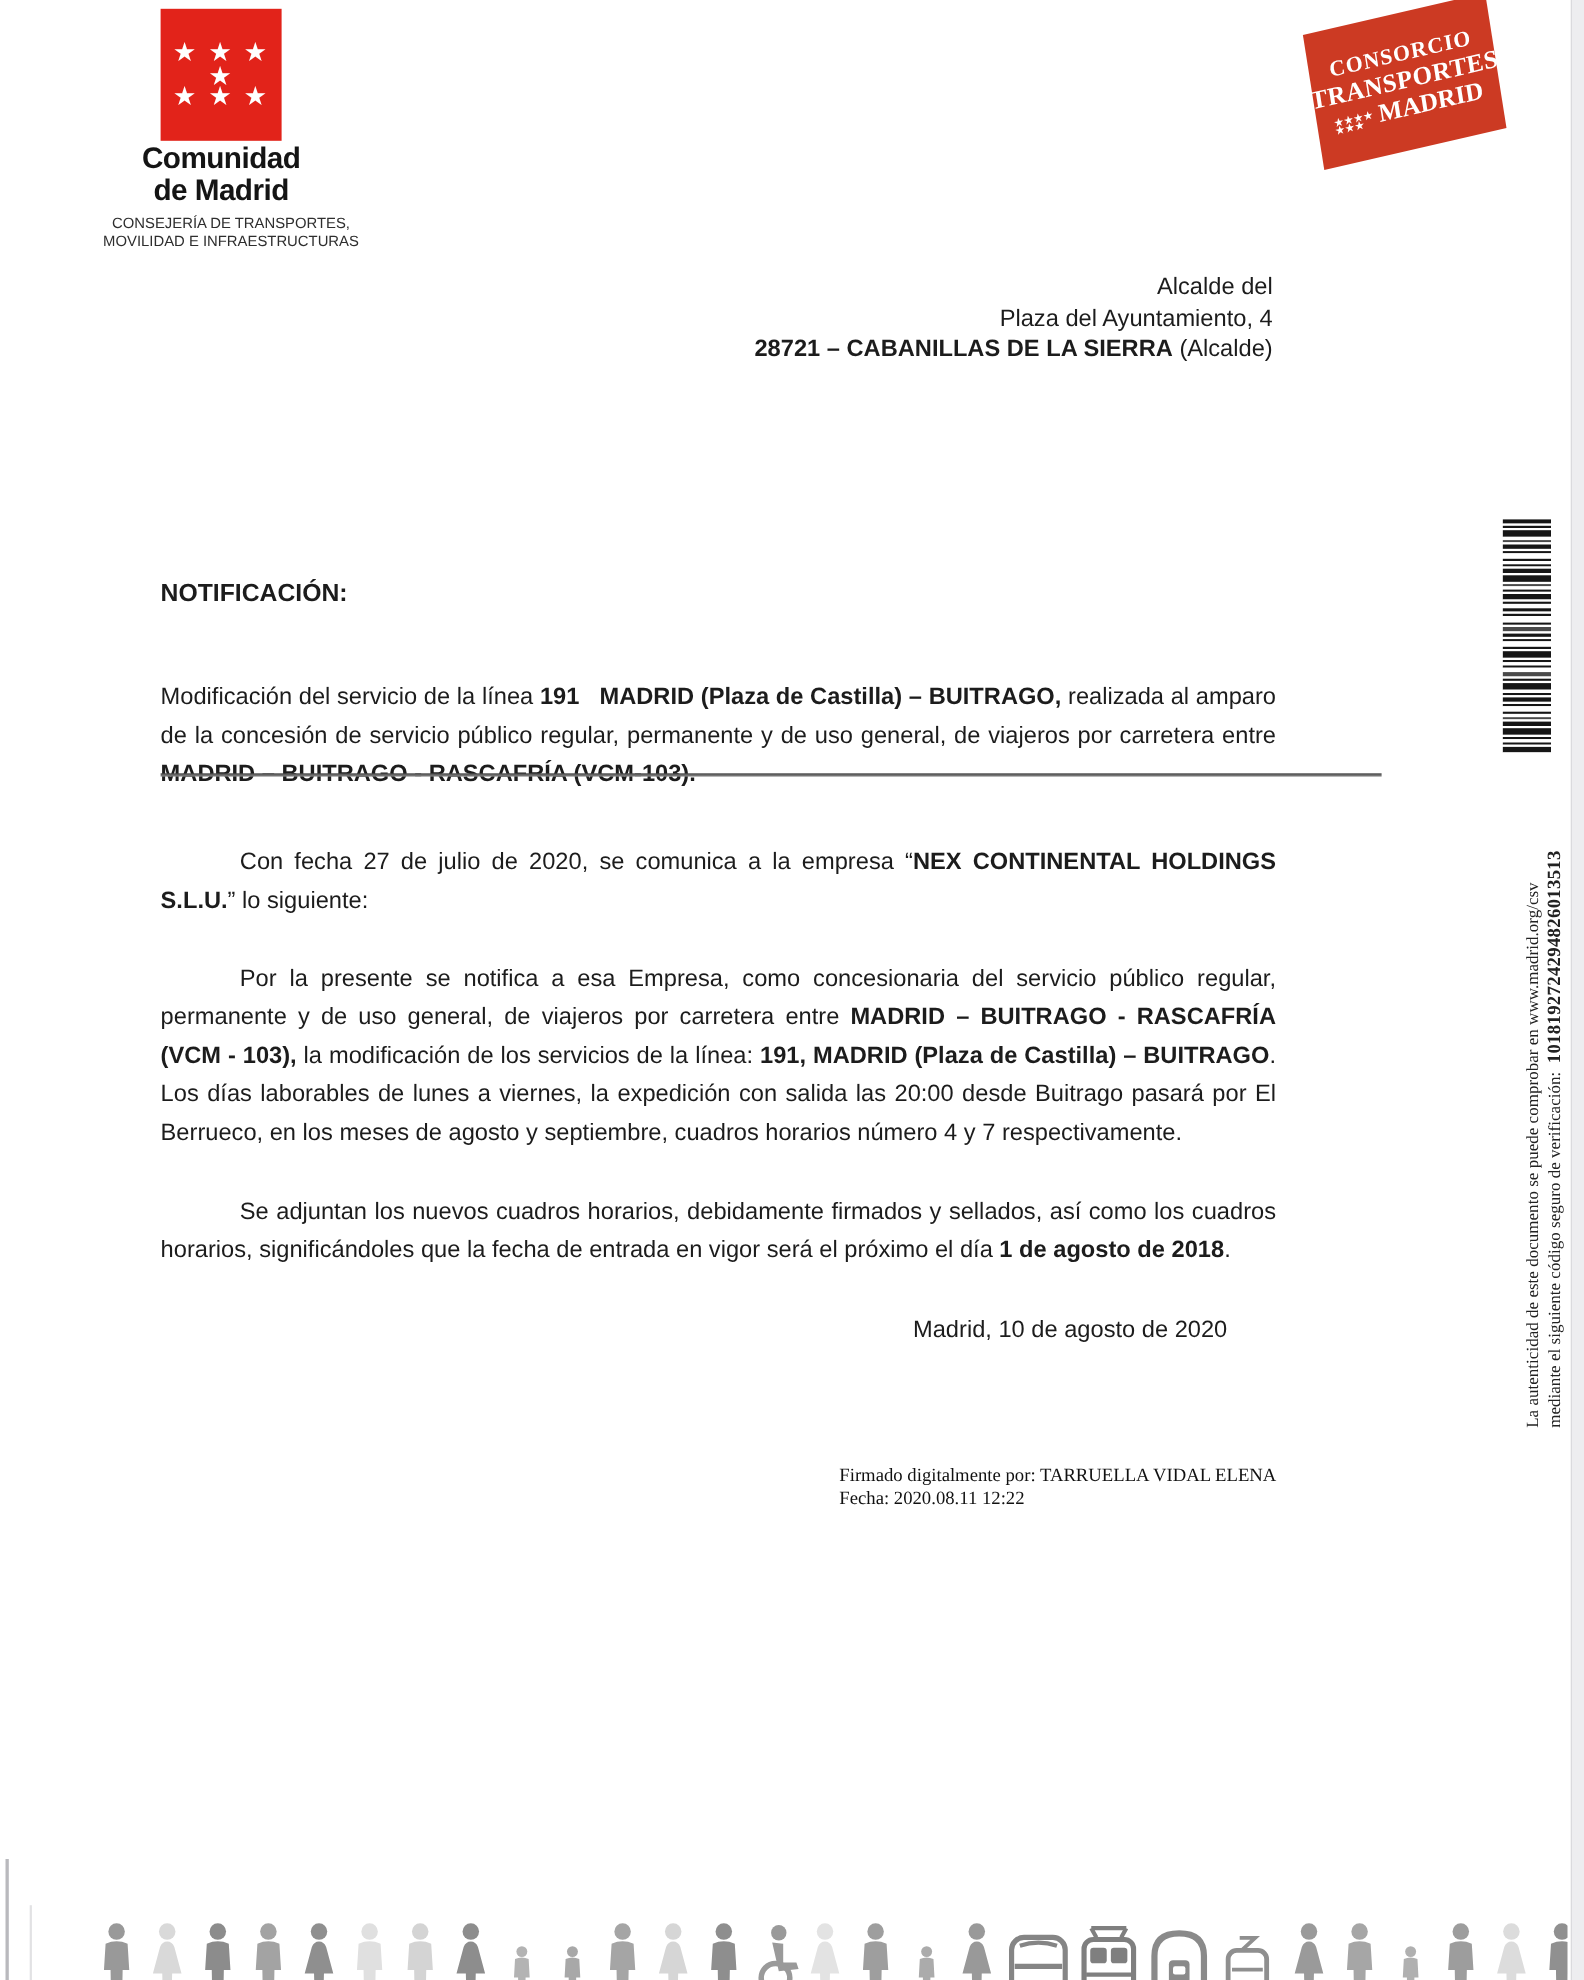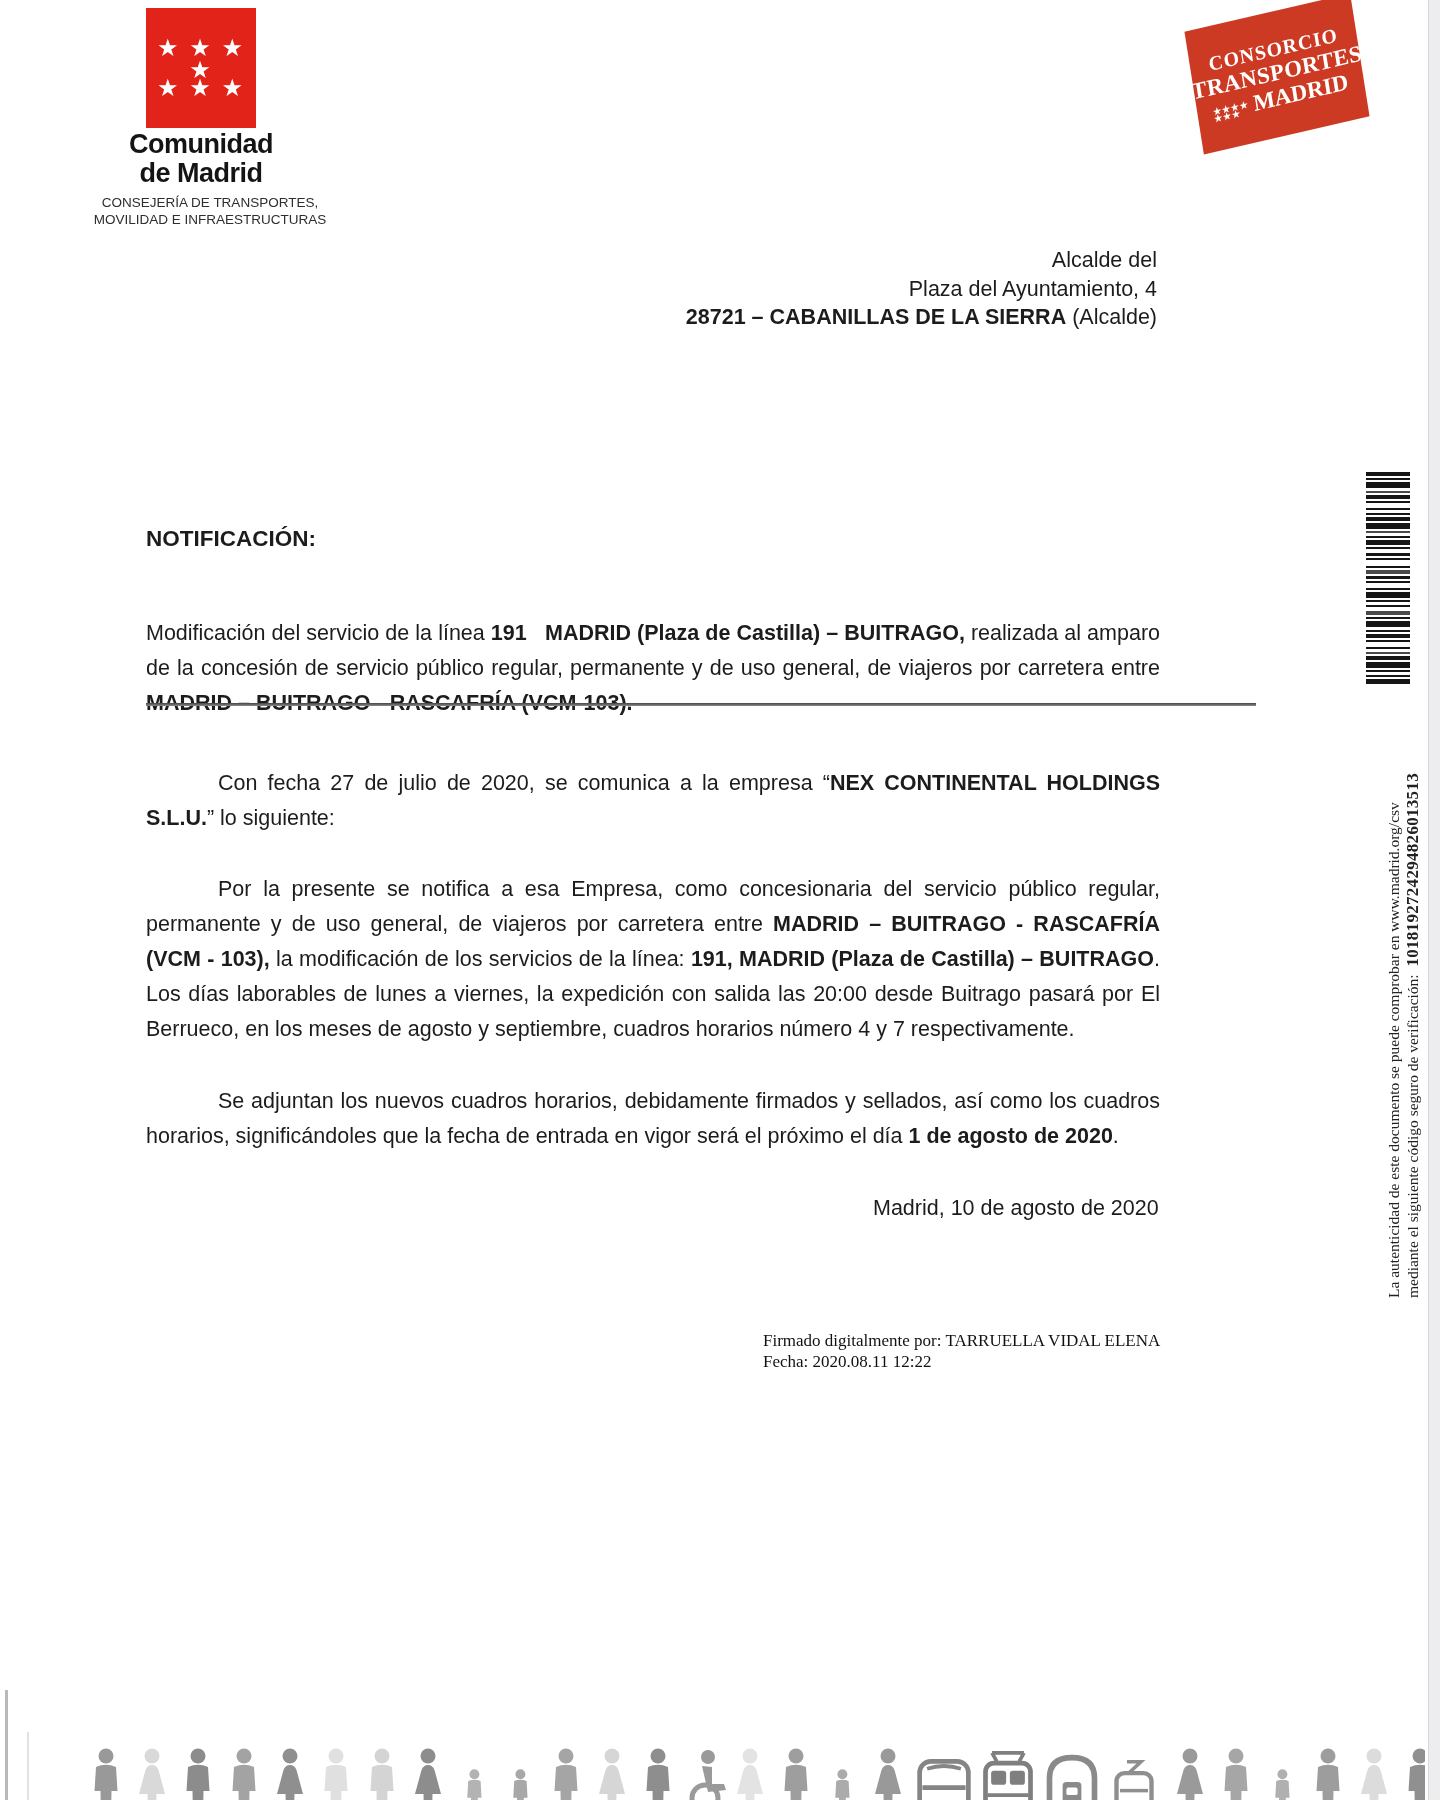--- a/index.html
+++ b/index.html
@@ -34,21 +34,21 @@
   #notif-heading{position:absolute;left:146px;top:514px;font-size:22.5px;font-weight:bold;margin-top:12px;}
   .para{position:absolute;left:146px;width:1014px;font-size:21.5px;line-height:35px;
     text-align:justify;}
   .para.indent{text-indent:72px;}
   #p1{top:594px;}
   #rule{position:absolute;left:146px;top:703px;width:1110px;height:3px;
     background:linear-gradient(#454545,#8a8a8a);}
   #p2{top:744px;}
   #p3{top:850px;}
   #p4{top:1062px;}
-  #date-line{position:absolute;left:830px;top:1196px;font-size:21.5px;margin-left:43px;}
+  #date-line{position:absolute;left:830px;top:1196px;font-size:21.5px;}
   #signature{position:absolute;left:763px;top:1330px;
     font-family:"Liberation Serif",serif;font-size:17px;line-height:21px;color:#111;}
   
   #barcode{position:absolute;left:1366px;top:472px;width:44px;height:214px;overflow:hidden;}
   #barcode .bar{width:100%;}
   #verification{position:absolute;left:1384px;top:1298px;width:604px;height:40px;
     transform:rotate(-90deg);transform-origin:0 0;
     font-family:"Liberation Serif",serif;font-size:15.5px;line-height:19px;color:#222;
     white-space:nowrap;}
   #verification .code{font-weight:bold;font-size:17px;letter-spacing:0.3px;}
@@ -100,21 +100,21 @@
   </div>
 
   <div id="notif-heading">NOTIFICACIÓN:</div>
 
   <p class="para" id="p1"><span>Modificación del servicio de la línea </span><b>191&nbsp;&nbsp; MADRID (Plaza de Castilla) – BUITRAGO,</b><span> realizada al amparo de la concesión de servicio público regular, permanente y de uso general, de viajeros por carretera entre </span><b>MADRID – BUITRAGO - RASCAFRÍA (VCM-103).</b></p>
 
   <div id="rule"></div>
 
   <p class="para indent" id="p2"><span>Con fecha 27 de julio de 2020, se comunica a la empresa “</span><b>NEX CONTINENTAL HOLDINGS S.L.U.</b><span>” lo siguiente:</span></p>
   <p class="para indent" id="p3"><span>Por la presente se notifica a esa Empresa, como concesionaria del servicio público regular, permanente y de uso general, de viajeros por carretera entre </span><b>MADRID – BUITRAGO - RASCAFRÍA (VCM - 103),</b><span> la modificación de los servicios de la línea: </span><b>191, MADRID (Plaza de Castilla) – BUITRAGO</b><span>. Los días laborables de lunes a viernes, la expedición con salida las 20:00 desde Buitrago pasará por El Berrueco, en los meses de agosto y septiembre, cuadros horarios número 4 y 7 respectivamente.</span></p>
-  <p class="para indent" id="p4"><span>Se adjuntan los nuevos cuadros horarios, debidamente firmados y sellados, así como los cuadros horarios, significándoles que la fecha de entrada en vigor será el próximo el día </span><b>1 de agosto de 2020</b><span>.</span></p>
+  <p class="para indent" id="p4"><span>Se adjuntan los nuevos cuadros horarios, debidamente firmados y sellados, así como los cuadros horarios, significándoles que la fecha de entrada en vigor será el próximo el día </span><b>1 de agosto de 2018</b><span>.</span></p>
 
   <div id="date-line">Madrid, 10 de agosto de 2020</div>
 
   <div id="signature">
     <div>Firmado digitalmente por: TARRUELLA VIDAL ELENA</div>
     <div>Fecha: 2020.08.11 12:22</div>
   </div>
 
   <div id="barcode">
       <div class="bar" style="height: 4px; background: rgb(22, 22, 22);"></div>

